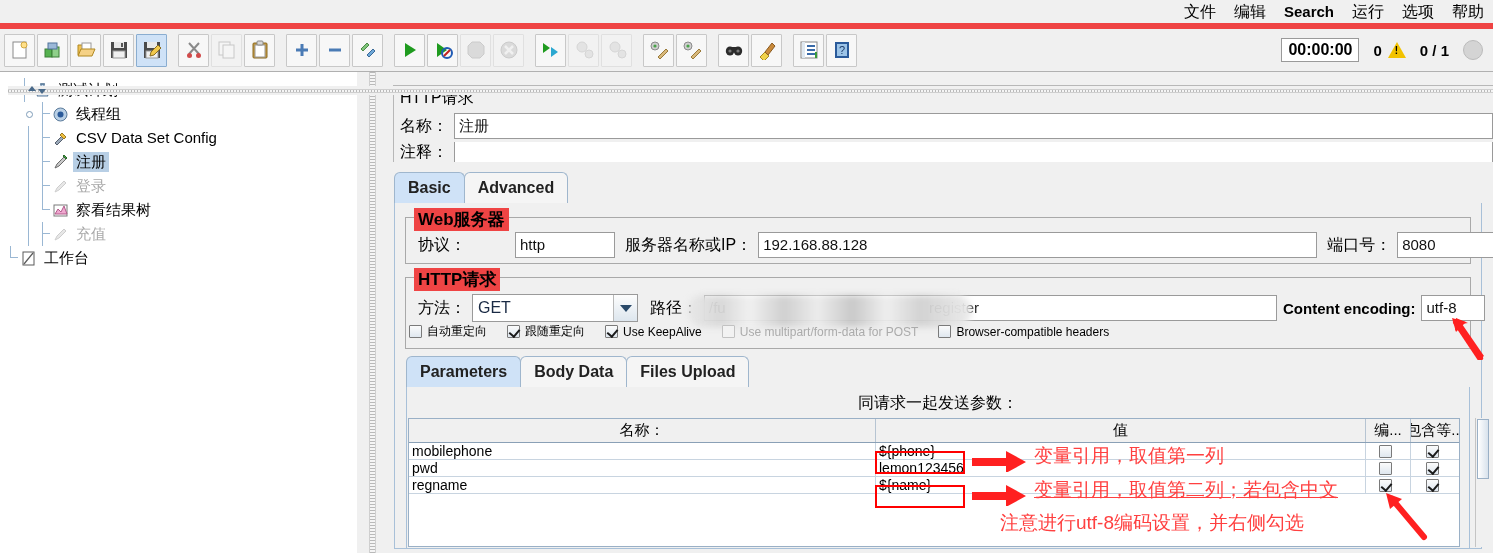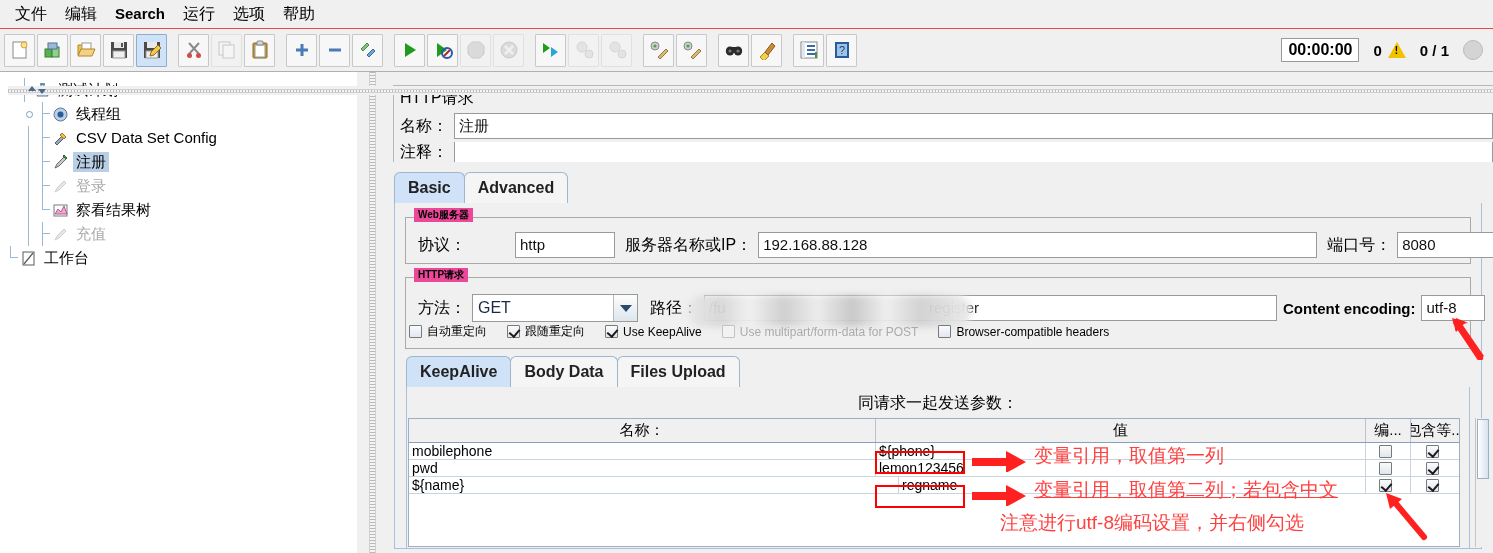--- a/index.html
+++ b/index.html
@@ -12,21 +12,22 @@
     color: #000;
     -webkit-font-smoothing: none;
   }
   #app { position: relative; width: 1493px; height: 553px; background: #f0f0f0; }
 
   
   .menubar {
     position: absolute; left: 0; top: 0; width: 1493px; height: 29px;
     background: #f0f0f0;
     display: flex; align-items: center; padding-left: 6px;
-    border-bottom: 1px solid #ef4444;
+    border-bottom: 6px solid #ef4444;
+    justify-content: flex-end;
   }
   .menu-item {
     font-size: 16px; padding: 3px 9px; color: #000; white-space: nowrap;
     cursor: default; line-height: 18px;
   }
   .menu-item.latin { font-weight: bold; font-size: 15px; }
 
   
   .toolbar {
     position: absolute; left: 0; top: 29px; width: 1493px; height: 43px;
@@ -145,22 +146,22 @@
     margin-right: -1px; color: #222; line-height: 20px;
   }
   .tab.active { background: #cfe2f7; }
   .tabcontent-border {
     position: absolute; border: 1px solid #a8c0d8; border-top: none; background: #f0f0f0;
   }
 
   
   .groupbox { position: absolute; border: 1px solid #a9a9a9; background: transparent; }
   .groupbox > .gtitle {
-    position: absolute; top: -10px; left: 8px; background: #ec4899;
-    padding: 0 4px; font-size: 10px; font-weight: bold; white-space: nowrap;
+    position: absolute; top: -10px; left: 8px; background: #ef4444;
+    padding: 0 4px; font-size: 17px; font-weight: bold; white-space: nowrap;
   }
 
   
   .cb-row { position: absolute; display: flex; align-items: center; font-size: 12px; }
   .cbx { display: flex; align-items: center; margin-right: 20px; white-space: nowrap; }
   .cbox {
     width: 13px; height: 13px; border: 1px solid #7a7a7a;
     background: linear-gradient(to bottom, #fbfbfb, #dfe7ef);
     margin-right: 5px; position: relative; flex: none; border-radius: 1px;
   }
@@ -605,21 +606,21 @@
         <span class="cbox"></span>
         <span>Use multipart/form-data for POST</span>
       </span>
       <span class="cbx">
         <span class="cbox"></span>
         <span>Browser-compatible headers</span>
       </span>
     </div>
 
     <div class="tabrow" style="left:24px; top:284px;">
-      <div class="tab active">KeepAlive</div>
+      <div class="tab active">Parameters</div>
       <div class="tab">Body Data</div>
       <div class="tab">Files Upload</div>
     </div>
     <div class="tabcontent-border" style="left:24px; top:315px; width:1064px; height:162px;"></div>
 
     <div class="ptbl-caption" style="left:24px; top:321px; width:1064px;">同请求一起发送参数：</div>
 
     <div class="ptable" style="left:26px; top:346px; width:1052px; height:129px;">
 
       <div class="thead">
@@ -645,22 +646,22 @@
         <div class="td" style="width:490px;">lemon123456</div>
         <div class="td ctr" style="width:45px;">
           <span class="cbox"></span>
         </div>
         <div class="td ctr" style="width:48px;">
           <span class="cbox checked"></span>
         </div>
       </div>
 
       <div class="trow">
+        <div class="td" style="width:467px;">regname</div>
         <div class="td" style="width:490px;">${name}</div>
-        <div class="td" style="width:467px;">regname</div>
         <div class="td ctr" style="width:45px;">
           <span class="cbox checked"></span>
         </div>
         <div class="td ctr" style="width:48px;">
           <span class="cbox checked"></span>
         </div>
       </div>
 
     </div>
 

